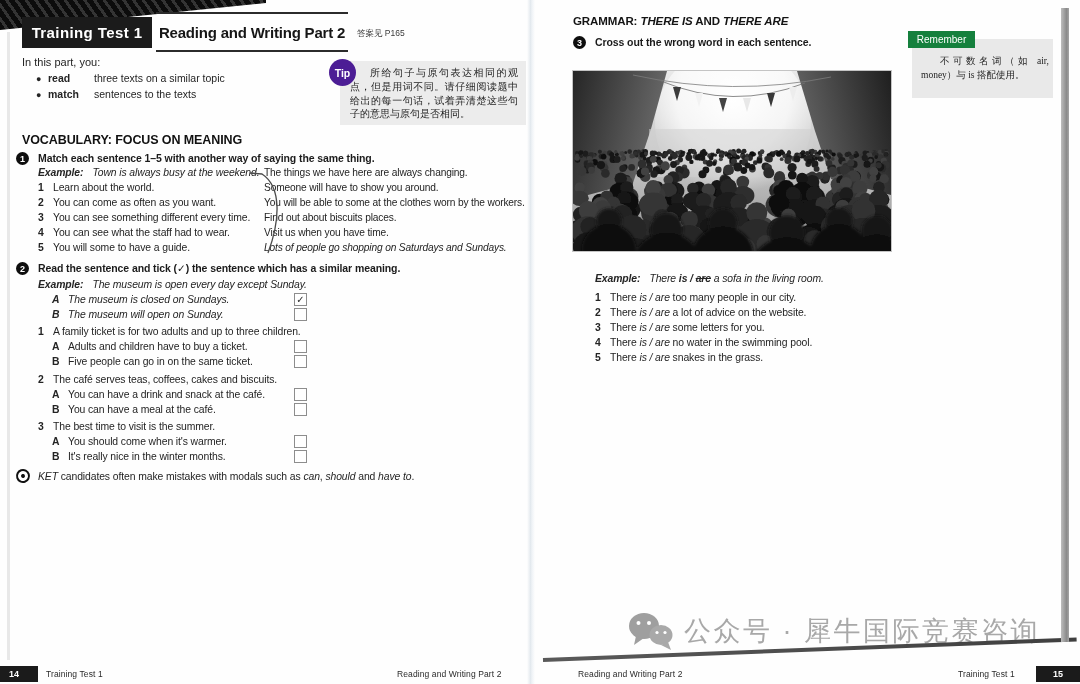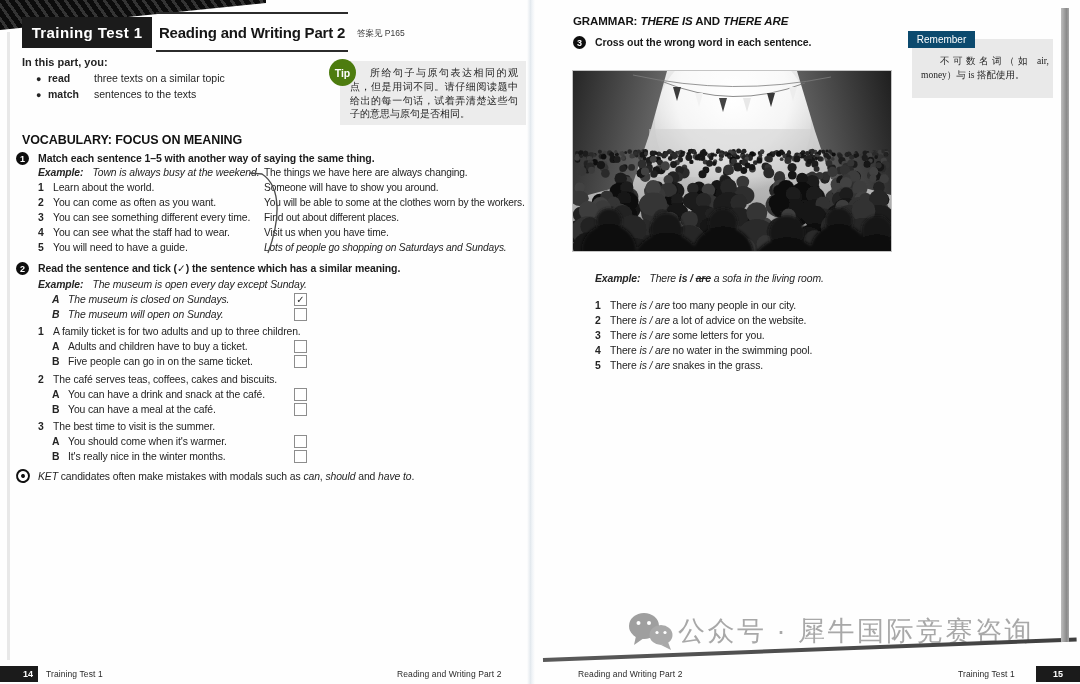--- a/index.html
+++ b/index.html
@@ -15,29 +15,29 @@
   .corner-stripes{left:0;top:0;width:266px;height:30px;
     background:repeating-linear-gradient(55deg,#0c0c0c 0 5px,#343434 5px 8px);
     clip-path:polygon(0 0,266px 0,266px 3px,0 30px)}
   .hdr-test{left:22px;top:17px;width:130px;height:31px;display:flex;align-items:center;justify-content:center;
     font-weight:bold;font-size:15px;letter-spacing:.4px}
   .hdr-part{left:156px;top:12px;width:192px;height:40px;border-top:2px solid #2b2b2b;border-bottom:2px solid #2b2b2b;
     display:flex;align-items:center;justify-content:center;font-weight:bold;font-size:15px;color:#161616;letter-spacing:-.2px}
   .answer-ref{left:357px;top:28px;font-size:8.5px;color:#3a3a3a}
   
   .intro{left:22px;top:56px;font-size:10.5px}
-  .intro-title{font-weight:bold;font-size:11px;margin-bottom:3px}
+  .intro-title{font-weight:normal;font-size:11px;margin-bottom:3px}
   .bullet-row{display:flex;align-items:baseline;padding-left:14px;line-height:14.5px}
   .bullet-dot{width:12px;font-size:9px}
   .bullet-verb{font-weight:bold;width:46px}
   
   .tip-box{left:340px;top:61px;width:186px;height:64px;background:#ececec}
   .tip-text{padding:5px 8px 0 10px;font-family:"Liberation Serif","DejaVu Serif",serif;font-size:10px;line-height:13.8px;
     color:#1e1e1e;text-indent:2em;text-align:justify}
-  .tip-circle{left:329px;top:59px;width:27px;height:27px;border-radius:50%;background:#4d7c0f;color:#fff;
+  .tip-circle{left:329px;top:59px;width:27px;height:27px;border-radius:50%;background:#4c1d95;color:#fff;
     display:flex;align-items:center;justify-content:center;font-size:10.5px;font-weight:bold}
   
   .sec-title{font-size:12.5px;font-weight:bold;letter-spacing:-.1px;color:#111}
   .num-circle{width:13px;height:13px;border-radius:50%;background:#0e0e0e;color:#fff;font-size:9px;font-weight:bold;
     display:flex;align-items:center;justify-content:center}
   .instr{font-weight:bold;font-size:10.5px;letter-spacing:-.1px;color:#1b1b1b;white-space:nowrap}
   .exlab{font-weight:bold;font-style:italic;margin-right:9px}
   .inum{font-weight:bold;display:inline-block;width:15px}
   
   .ex1-left{left:38px;top:165px;width:226px;font-size:10.4px;line-height:15px;white-space:nowrap;letter-spacing:-.1px}
@@ -49,44 +49,44 @@
   .stem-row{margin-top:2px}
   .chk{position:absolute;left:256px;top:1px;width:13px;height:13px;border:1px solid #8d8d8d;background:#fff;
     font-size:10px;line-height:11px;text-align:center;color:#2d2d2d}
   
   .eye-icon{left:16px;top:469px;width:14px;height:14px;border:2.5px solid #111;border-radius:50%;background:#fff;
     display:flex;align-items:center;justify-content:center;transform:rotate(-18deg)}
   .eye-dot{width:4px;height:4px;background:#111;border-radius:50%}
   .note-text{left:38px;top:471px;width:480px;font-size:10.4px;letter-spacing:-.1px;white-space:nowrap}
   
   .foot-num-l{left:0;top:666px;width:38px;height:16px;font-size:9px;font-weight:bold;
-    display:flex;align-items:center;justify-content:flex-end;padding-right:5px}
+    display:flex;align-items:center;justify-content:flex-end;padding-right:19px}
   .foot-num-r{left:1036px;top:666px;width:44px;height:16px;font-size:9px;font-weight:bold;
     display:flex;align-items:center;justify-content:center}
   .foot-text{font-size:8.5px;color:#2a2a2a;letter-spacing:.1px}
   
   .gutter{left:527px;top:0;width:8px;height:684px;
     background:linear-gradient(90deg,rgba(210,218,224,0) 0%,#e3e9ee 45%,#eef2f6 60%,rgba(220,226,232,0) 100%)}
   .left-edge{left:7px;top:32px;width:3px;height:628px;background:#dedede;opacity:.7}
   .right-edge-bar{left:1061px;top:8px;width:8px;height:634px;background:linear-gradient(90deg,#bdbdbd,#8a8a8a 70%,#a5a5a5)}
   .diag-line{left:543px;top:658px;width:534px;height:4px;background:linear-gradient(90deg,#5a5a5a,#3f3f3f);
     transform:rotate(-2.2deg);transform-origin:left center}
   
   .grammar-title{left:573px;top:15px;font-size:11.5px;font-weight:bold;color:#141414;letter-spacing:-.1px}
   .photo-frame{left:573px;top:71px;width:318px;height:180px;background:#777;outline:1px solid #c4c4c4}
   .rem-box{left:912px;top:39px;width:141px;height:59px;background:#e9e9e9}
   .rem-label{left:908px;top:31px;width:67px;height:17px;display:flex;align-items:center;justify-content:center;
-    font-size:10px;color:#fff;background:#0c4a6e}
+    font-size:10px;color:#fff;background:#15803d}
   .rem-text{padding:16px 4px 0 9px;font-family:"Liberation Serif","DejaVu Serif",serif;font-size:9.5px;line-height:13.5px;
     color:#1e1e1e;text-indent:2em;text-align:justify}
   .ex3-body{left:595px;top:271px;width:420px;font-size:10.4px;line-height:15px;white-space:nowrap;letter-spacing:-.1px}
-  .ex3-items{margin-top:12px}
+  .ex3-items{margin-top:4px}
   .choice{font-style:italic}
   
-  .watermark{left:628px;top:611px;display:flex;align-items:center;gap:4px;color:#a5a5a5}
+  .watermark{left:628px;top:611px;display:flex;align-items:center;gap:10px;color:#a5a5a5}
   .wm-text{font-size:27px;letter-spacing:2.5px;color:#a8a8a8;font-family:"Liberation Sans","DejaVu Sans",sans-serif}
   .connector{left:248px;top:167px;width:50px;height:92px}
 </style>
 </head>
 <body>
 
 <div class="stage">
 
   <div class="abs corner-stripes"></div>
   <div class="abs left-edge"></div>
@@ -118,28 +118,28 @@
 
   <div class="abs num-circle" style="left:16px;top:152px">1</div>
   <div class="abs instr" style="left:38px;top:152px">Match each sentence 1–5 with another way of saying the same thing.</div>
 
   <div class="abs ex1-left">
     <div><span class="exlab">Example:</span><span class="it">Town is always busy at the weekend.</span></div>
     <div><span class="inum">1</span><span>Learn about the world.</span></div>
     <div><span class="inum">2</span><span>You can come as often as you want.</span></div>
     <div><span class="inum">3</span><span>You can see something different every time.</span></div>
     <div><span class="inum">4</span><span>You can see what the staff had to wear.</span></div>
-    <div><span class="inum">5</span><span>You will need to have a guide.</span></div>
+    <div><span class="inum">5</span><span>You will some to have a guide.</span></div>
   </div>
 
   <div class="abs ex1-right">
     <div>The things we have here are always changing.</div>
     <div>Someone will have to show you around.</div>
     <div>You will be able to some at the clothes worn by the workers.</div>
-    <div>Find out about different places.</div>
+    <div>Find out about biscuits places.</div>
     <div>Visit us when you have time.</div>
     <div class="it">Lots of people go shopping on Saturdays and Sundays.</div>
   </div>
 
   <svg class="abs connector" viewBox="0 0 50 92">
     <path d="M2,6 L14,7 C34,20 32,54 20,86" fill="none" stroke="#4a4a4a" stroke-width="1.3"></path>
   </svg>
 
   <div class="abs num-circle" style="left:16px;top:262px">2</div>
   <div class="abs instr" style="left:38px;top:262px">Read the sentence and tick (✓) the sentence which has a similar meaning.</div>

